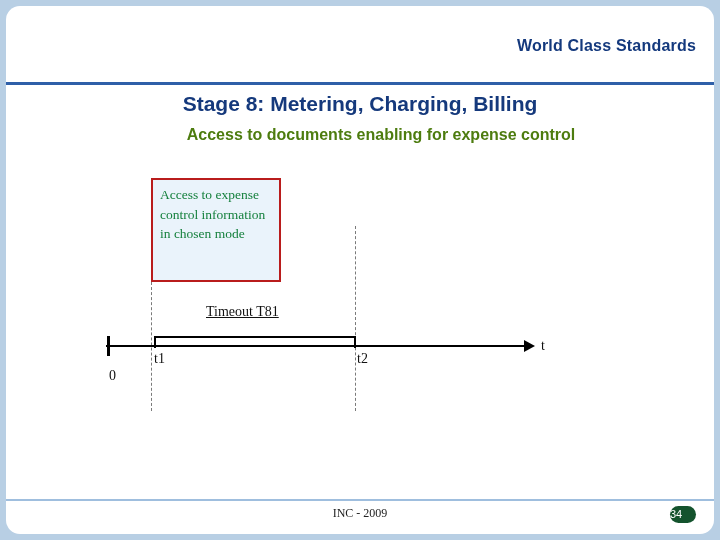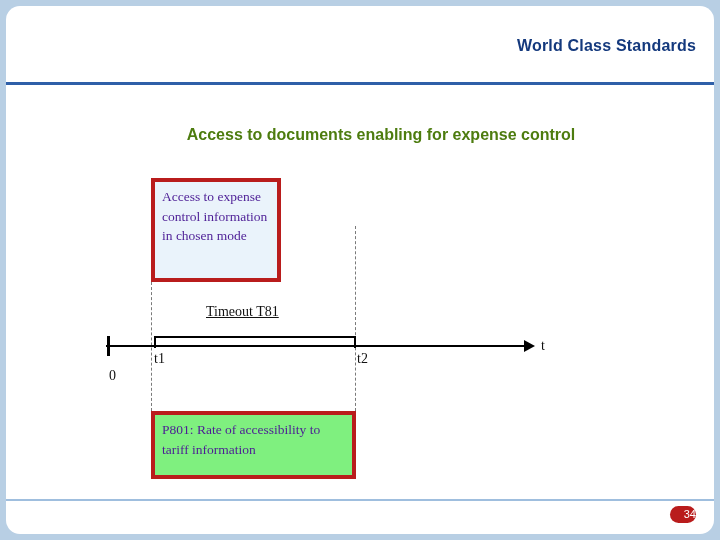--- a/index.html
+++ b/index.html
@@ -81,24 +81,24 @@
   .diagram {
     position: absolute;
     left: 0;
     top: 150px;
     width: 708px;
     height: 330px;
   }
   .box {
     position: absolute;
     box-sizing: border-box;
-    border: 4px solid #b91c1c;
+    border: 2px solid #b91c1c;
     font-family: "Liberation Serif", serif;
     font-size: 13.5px;
-    color: #4c1d95;
+    color: #15803d;
     line-height: 1.45;
     padding: 5px 7px;
   }
   .box-access {
     left: 145px;
     top: 22px;
     width: 130px;
     height: 104px;
     background: #eaf3fb;
   }
@@ -205,37 +205,38 @@
     height: 2px;
     background: #9fbede;
   }
   .page-badge {
     position: absolute;
     right: 18px;
     top: 500px;
     width: 26px;
     height: 17px;
     border-radius: 9px;
-    background: #b91c1c;
+    background: #14532d;
     color: #ffffff;
     font-size: 11px;
-    text-align: right;
+    text-align: left;
     line-height: 17px;
   }
 </style>
 </head>
 <body>
 
 <div class="slide">
 
   <div class="header">
     <div class="header-title">World Class Standards</div>
   </div>
   <div class="header-rule"></div>
 
+  <div class="slide-title">Stage 8: Metering, Charging, Billing</div>
   <div class="slide-subtitle">Access to documents enabling for expense control</div>
 
   <div class="diagram">
 
     <div class="box box-access">Access to expense control information in chosen mode</div>
 
     <div class="dash dash-left"></div>
     <div class="dash dash-right"></div>
 
     <div class="timeout-label">Timeout T81</div>
@@ -243,19 +244,19 @@
 
     <div class="axis-line"></div>
     <div class="axis-arrow"></div>
     <div class="axis-tick"></div>
 
     <div class="lbl lbl-0">0</div>
     <div class="lbl lbl-t1">t1</div>
     <div class="lbl lbl-t2">t2</div>
     <div class="lbl lbl-t">t</div>
 
-    <div class="box box-p801">P801:  Rate of accessibility to tariff information</div>
   </div>
 
   <div class="footer-rule"></div>
+  <div class="footer-text">INC - 2009</div>
   <div class="page-badge">34</div>
 
 </div>
 
 </body></html>

